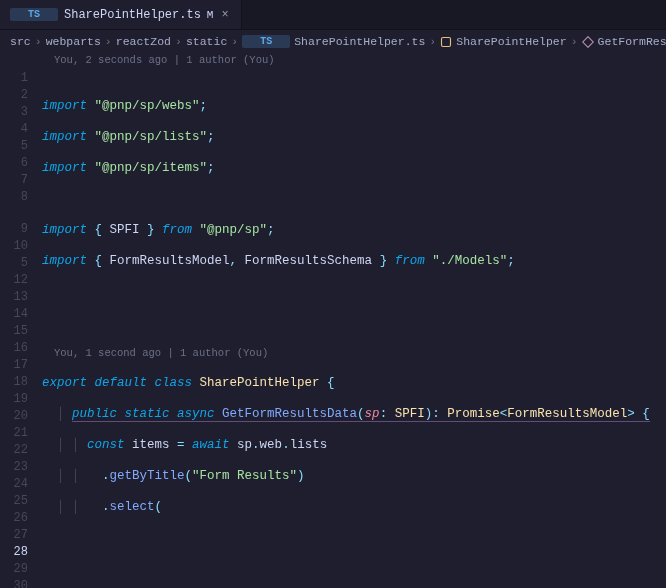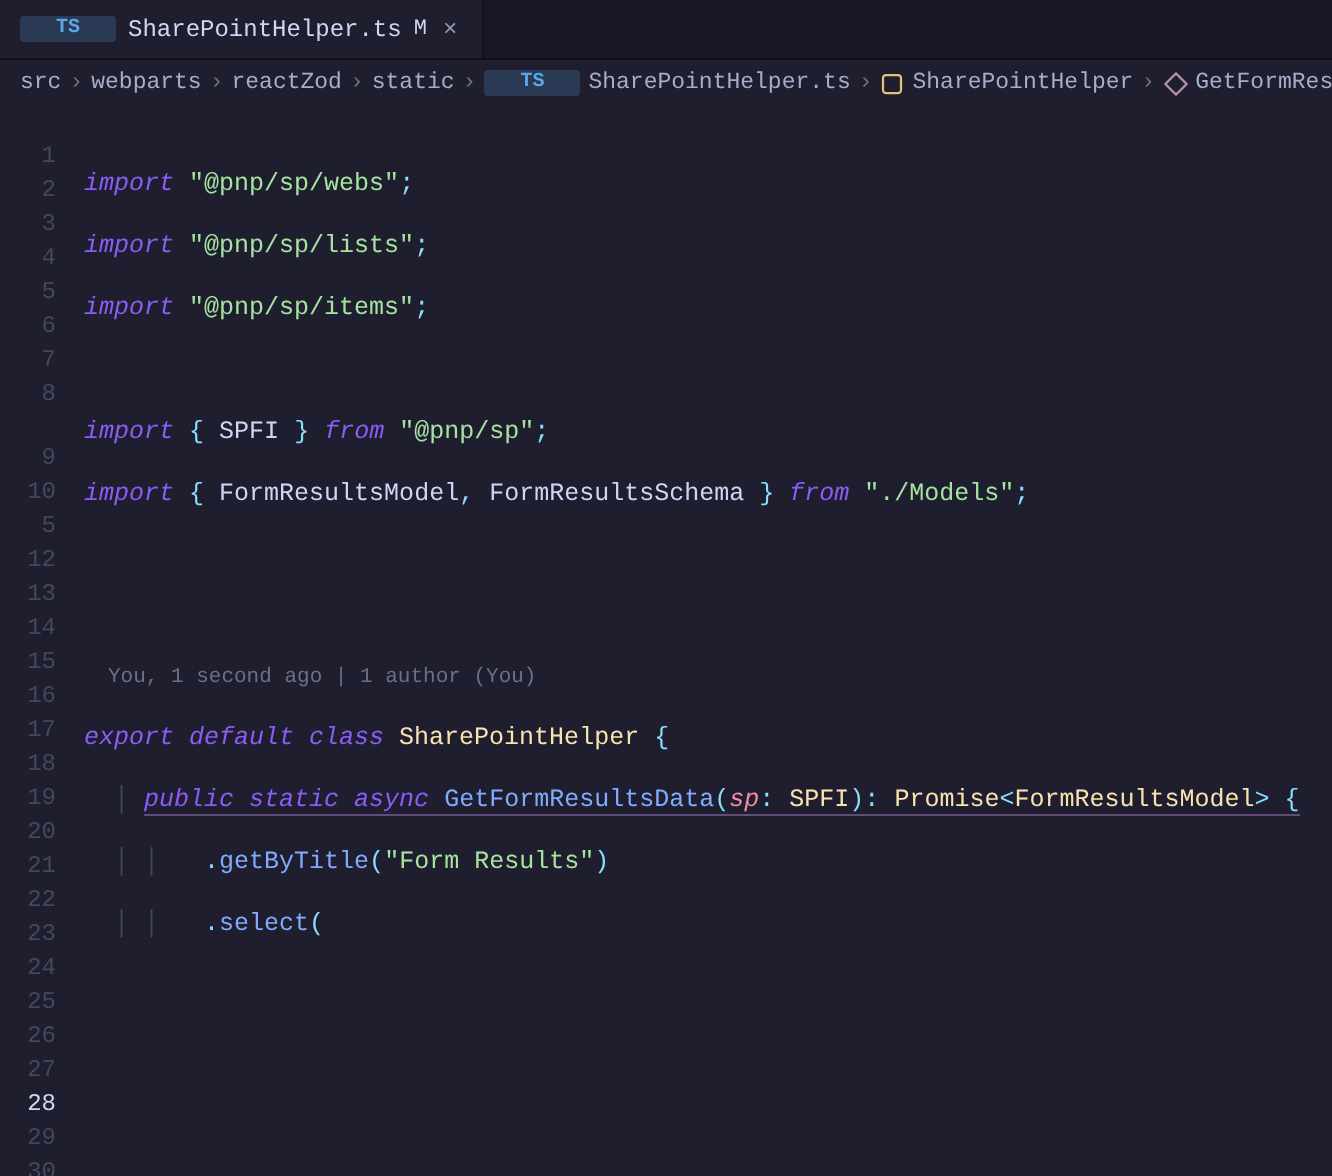--- a/index.html
+++ b/index.html
@@ -75,21 +75,21 @@
     top: 2px;
     left: 12px;
   }
   .codelens2 {
     font-size: 10.5px;
     color: #6c7086;
     position:absolute;
     left:12px;
   }
   .line { height: 17px; line-height: 17px; display:block; }
-  .kw { color: #8b5cf6; font-style: italic; font-family: Liberation Mono, monospace; }
+  .kw { color: #0ea5e9; font-style: italic; font-family: Liberation Mono, monospace; }
   .fn { color: #82aaff; }
   .str { color: #a6e3a1; }
   .pn { color: #89ddff; }
   .op { color: #89ddff; }
   .id { color: #cdd6f4; }
   .prop { color: #cdd6f4; }
   .param { color: #f38ba8; font-style:italic;}
   .type { color: #f9e2af; }
   .ig { color:#45475a; }
   .mb { border-bottom:1px solid rgba(199,146,234,0.4);}
@@ -163,31 +163,33 @@
     <div>25</div>
     <div>26</div>
     <div>27</div>
     <div style="color:#cdd6f4">28</div>
     <div>29</div>
     <div>30</div>
 
   </div>
 
   <div class="code">
+    <div class="codelens">You, 2 seconds ago | 1 author (You)</div>
 <span class="line"><span class="kw">import</span> <span class="str">"@pnp/sp/webs"</span><span class="pn">;</span></span>
 <span class="line"><span class="kw">import</span> <span class="str">"@pnp/sp/lists"</span><span class="pn">;</span></span>
 <span class="line"><span class="kw">import</span> <span class="str">"@pnp/sp/items"</span><span class="pn">;</span></span>
 <span class="line"> </span>
 <span class="line"><span class="kw">import</span> <span class="pn">{ </span><span class="id">SPFI</span><span class="pn"> }</span><span class="kw"> from </span><span class="str">"@pnp/sp"</span><span class="pn">;</span></span>
 <span class="line"><span class="kw">import</span> <span class="pn">{ </span><span class="id">FormResultsModel</span><span class="pn">, </span><span class="id">FormResultsSchema</span><span class="pn"> }</span><span class="kw"> from </span><span class="str">"./Models"</span><span class="pn">;</span></span>
 <span class="line"> </span>
 <span class="line"> </span>
 <div class="codelens2" style="position:relative; height:15px; line-height:15px;">You, 1 second ago | 1 author (You)</div>
 <span class="line"><span class="kw">export</span><span class="kw"> default </span><span class="kw">class</span><span class="type"> SharePointHelper </span><span class="pn">{</span></span>
 <span class="line"><span class="ig">  │ </span><span class="mb"><span class="kw">public</span><span class="kw"> static </span><span class="kw">async</span><span class="fn"> GetFormResultsData</span><span class="pn">(</span><span class="param">sp</span><span class="pn">: </span><span class="type">SPFI</span><span class="pn">)</span><span class="pn">: </span><span class="type">Promise</span><span class="pn">&lt;</span><span class="type">FormResultsModel</span><span class="pn">&gt; {</span></span></span>
+<span class="line"><span class="ig">  │ │ </span><span class="kw">const</span><span class="id"> items </span><span class="op">=</span><span class="kw"> await </span><span class="id">sp</span><span class="pn">.</span><span class="prop">web</span><span class="pn">.</span><span class="prop">lists</span></span>
 <span class="line"><span class="ig">  │ │   </span><span class="pn">.</span><span class="fn">getByTitle</span><span class="pn">(</span><span class="str">"Form Results"</span><span class="pn">)</span></span>
 <span class="line"><span class="ig">  │ │   </span><span class="pn">.</span><span class="fn">select</span><span class="pn">(</span></span>
 
 
 
 
 
 
 
 

